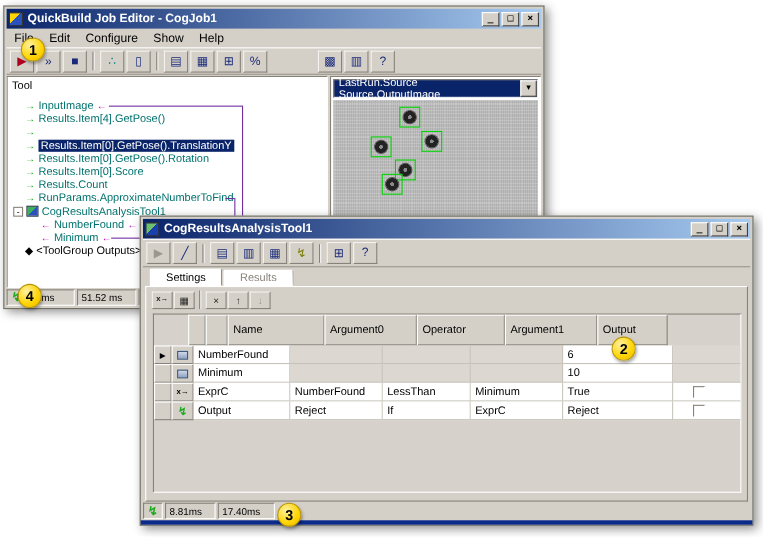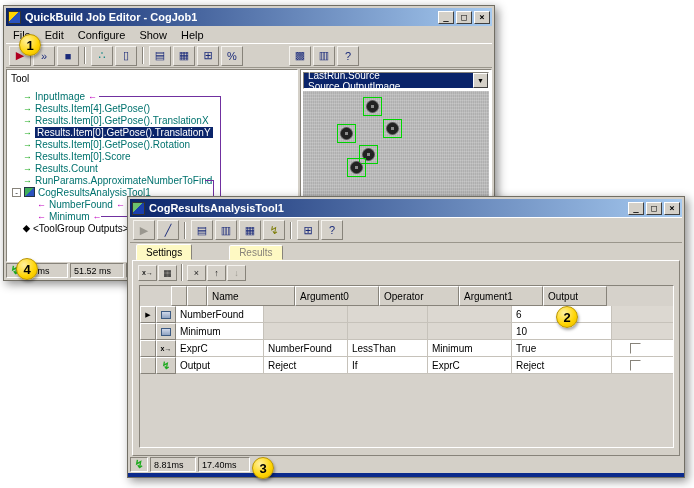--- a/index.html
+++ b/index.html
@@ -49,28 +49,28 @@
   .image-display { position: absolute; left: 2px; top: 21px; right: 2px; height: 148px; background: #bcbcbc;
     background-image: repeating-linear-gradient(0deg, rgba(255,255,255,.16) 0 1px, transparent 1px 3px),
                       repeating-linear-gradient(90deg, rgba(0,0,0,.07) 0 1px, transparent 1px 2px); }
   .blob-box { position: absolute; width: 19px; height: 19px; border: 1px solid #00d400; display: flex; align-items: center; justify-content: center; }
   .blob { width: 13px; height: 13px; border-radius: 50%; background: radial-gradient(circle at 50% 50%, #8a8a8a 0 18%, #222 20% 58%, #555 60% 76%, #9a9a9a 78%); }
 
   
   .front-win { left: 127px; top: 196px; width: 558px; height: 282px; z-index: 10; }
   .front-win .toolbar { flex-basis: 26px; }
   .tabs { flex: 0 0 17px; display: flex; align-items: flex-end; padding-left: 6px; font-size: 10px; }
-  .tab { padding: 2px 9px 1px; border: 1px solid; border-color: #fff #87837a transparent #fff; background: #fef9c3; margin-right: 1px; border-top-left-radius: 2px; border-top-right-radius: 2px; }
-  .tab.inactive { color: #87837a; padding-top: 1px; margin-left: 36px; }
+  .tab { padding: 2px 14px 1px; border: 1px solid; border-color: #fff #87837a transparent #fff; background: #ffffff; margin-right: 1px; border-top-left-radius: 2px; border-top-right-radius: 2px; }
+  .tab.inactive { color: #87837a; padding-top: 1px; }
   .tab-page { flex: 1; position: relative; border: 1px solid; border-color: #fff #87837a #87837a #fff; margin: 0 2px; overflow: hidden; }
   .mini { position: absolute; top: 3px; left: 5px; display: flex; align-items: center; gap: 1px; }
   .mbtn { width: 19px; height: 16px; background: #d4d0c8; border: 1px solid; border-color: #f4f2ee #87837a #87837a #f4f2ee; display: flex; align-items: center; justify-content: center; font-size: 9px; color: #222; }
   .grid { position: absolute; left: 6px; top: 24px; right: 5px; bottom: 7px; background: #d6d2cb; border: 1px solid; border-color: #87837a #fff #fff #87837a; overflow: hidden; font-size: 10px; }
   .grow { display: flex; height: 17px; }
-  .grow.ghead { height: 20px; padding-left: 31px; }
+  .grow.ghead { height: 28px; padding-left: 31px; }
   .gcell { border-right: 1px solid #c6c2ba; border-bottom: 1px solid #c6c2ba; padding: 0 4px; display: flex; align-items: center; white-space: nowrap; overflow: hidden; background: #fff; }
   .ghead .gcell { background: #d4d0c8; border: 1px solid; border-color: #fff #87837a #87837a #fff; }
   .gcell.hdrblank { background: #d4d0c8; border: 1px solid; border-color: #fff #87837a #87837a #fff; }
   .gcell.marker { width: 16px; flex: 0 0 16px; background: #d4d0c8; border: 1px solid; border-color: #fff #87837a #87837a #fff; justify-content: center; font-size: 7px; padding: 0; color: #000; }
   .gcell.icol { width: 20px; flex: 0 0 20px; background: #d4d0c8; border: 1px solid; border-color: #fff #87837a #87837a #fff; justify-content: center; padding: 0; }
   .w-name { width: 88px; flex: 0 0 88px; } .w-arg0 { width: 84px; flex: 0 0 84px; }
   .w-op { width: 80px; flex: 0 0 80px; } .w-arg1 { width: 84px; flex: 0 0 84px; }
   .w-val { width: 100px; flex: 0 0 100px; } .w-out { width: 64px; flex: 0 0 64px; justify-content: flex-start; }
   .graycell { background: #dcd8d1; }
   .term-icon { width: 10px; height: 8px; background: linear-gradient(#cfd8ea,#8fa3c2); border: 1px solid #3c5a82; }
@@ -136,21 +136,20 @@
           <span class="ticon green">→</span>
           <span class="tlabel">InputImage</span>
           <span class="tail-arrow">←</span>
         </div>
         <div class="titem" style="left:16px;top:32px">
           <span class="ticon green">→</span>
           <span class="tlabel">Results.Item[4].GetPose()</span>
         </div>
         <div class="titem" style="left:16px;top:44px">
           <span class="ticon green">→</span>
-          <span class="tlabel">Results.Item[0].GetPose().TranslationX</span>
         </div>
         <div class="titem selected" style="left:16px;top:56px">
           <span class="ticon green">→</span>
           <span class="tlabel">Results.Item[0].GetPose().TranslationY</span>
         </div>
         <div class="titem" style="left:16px;top:68px">
           <span class="ticon green">→</span>
           <span class="tlabel">Results.Item[0].GetPose().Rotation</span>
         </div>
         <div class="titem" style="left:16px;top:80px">

